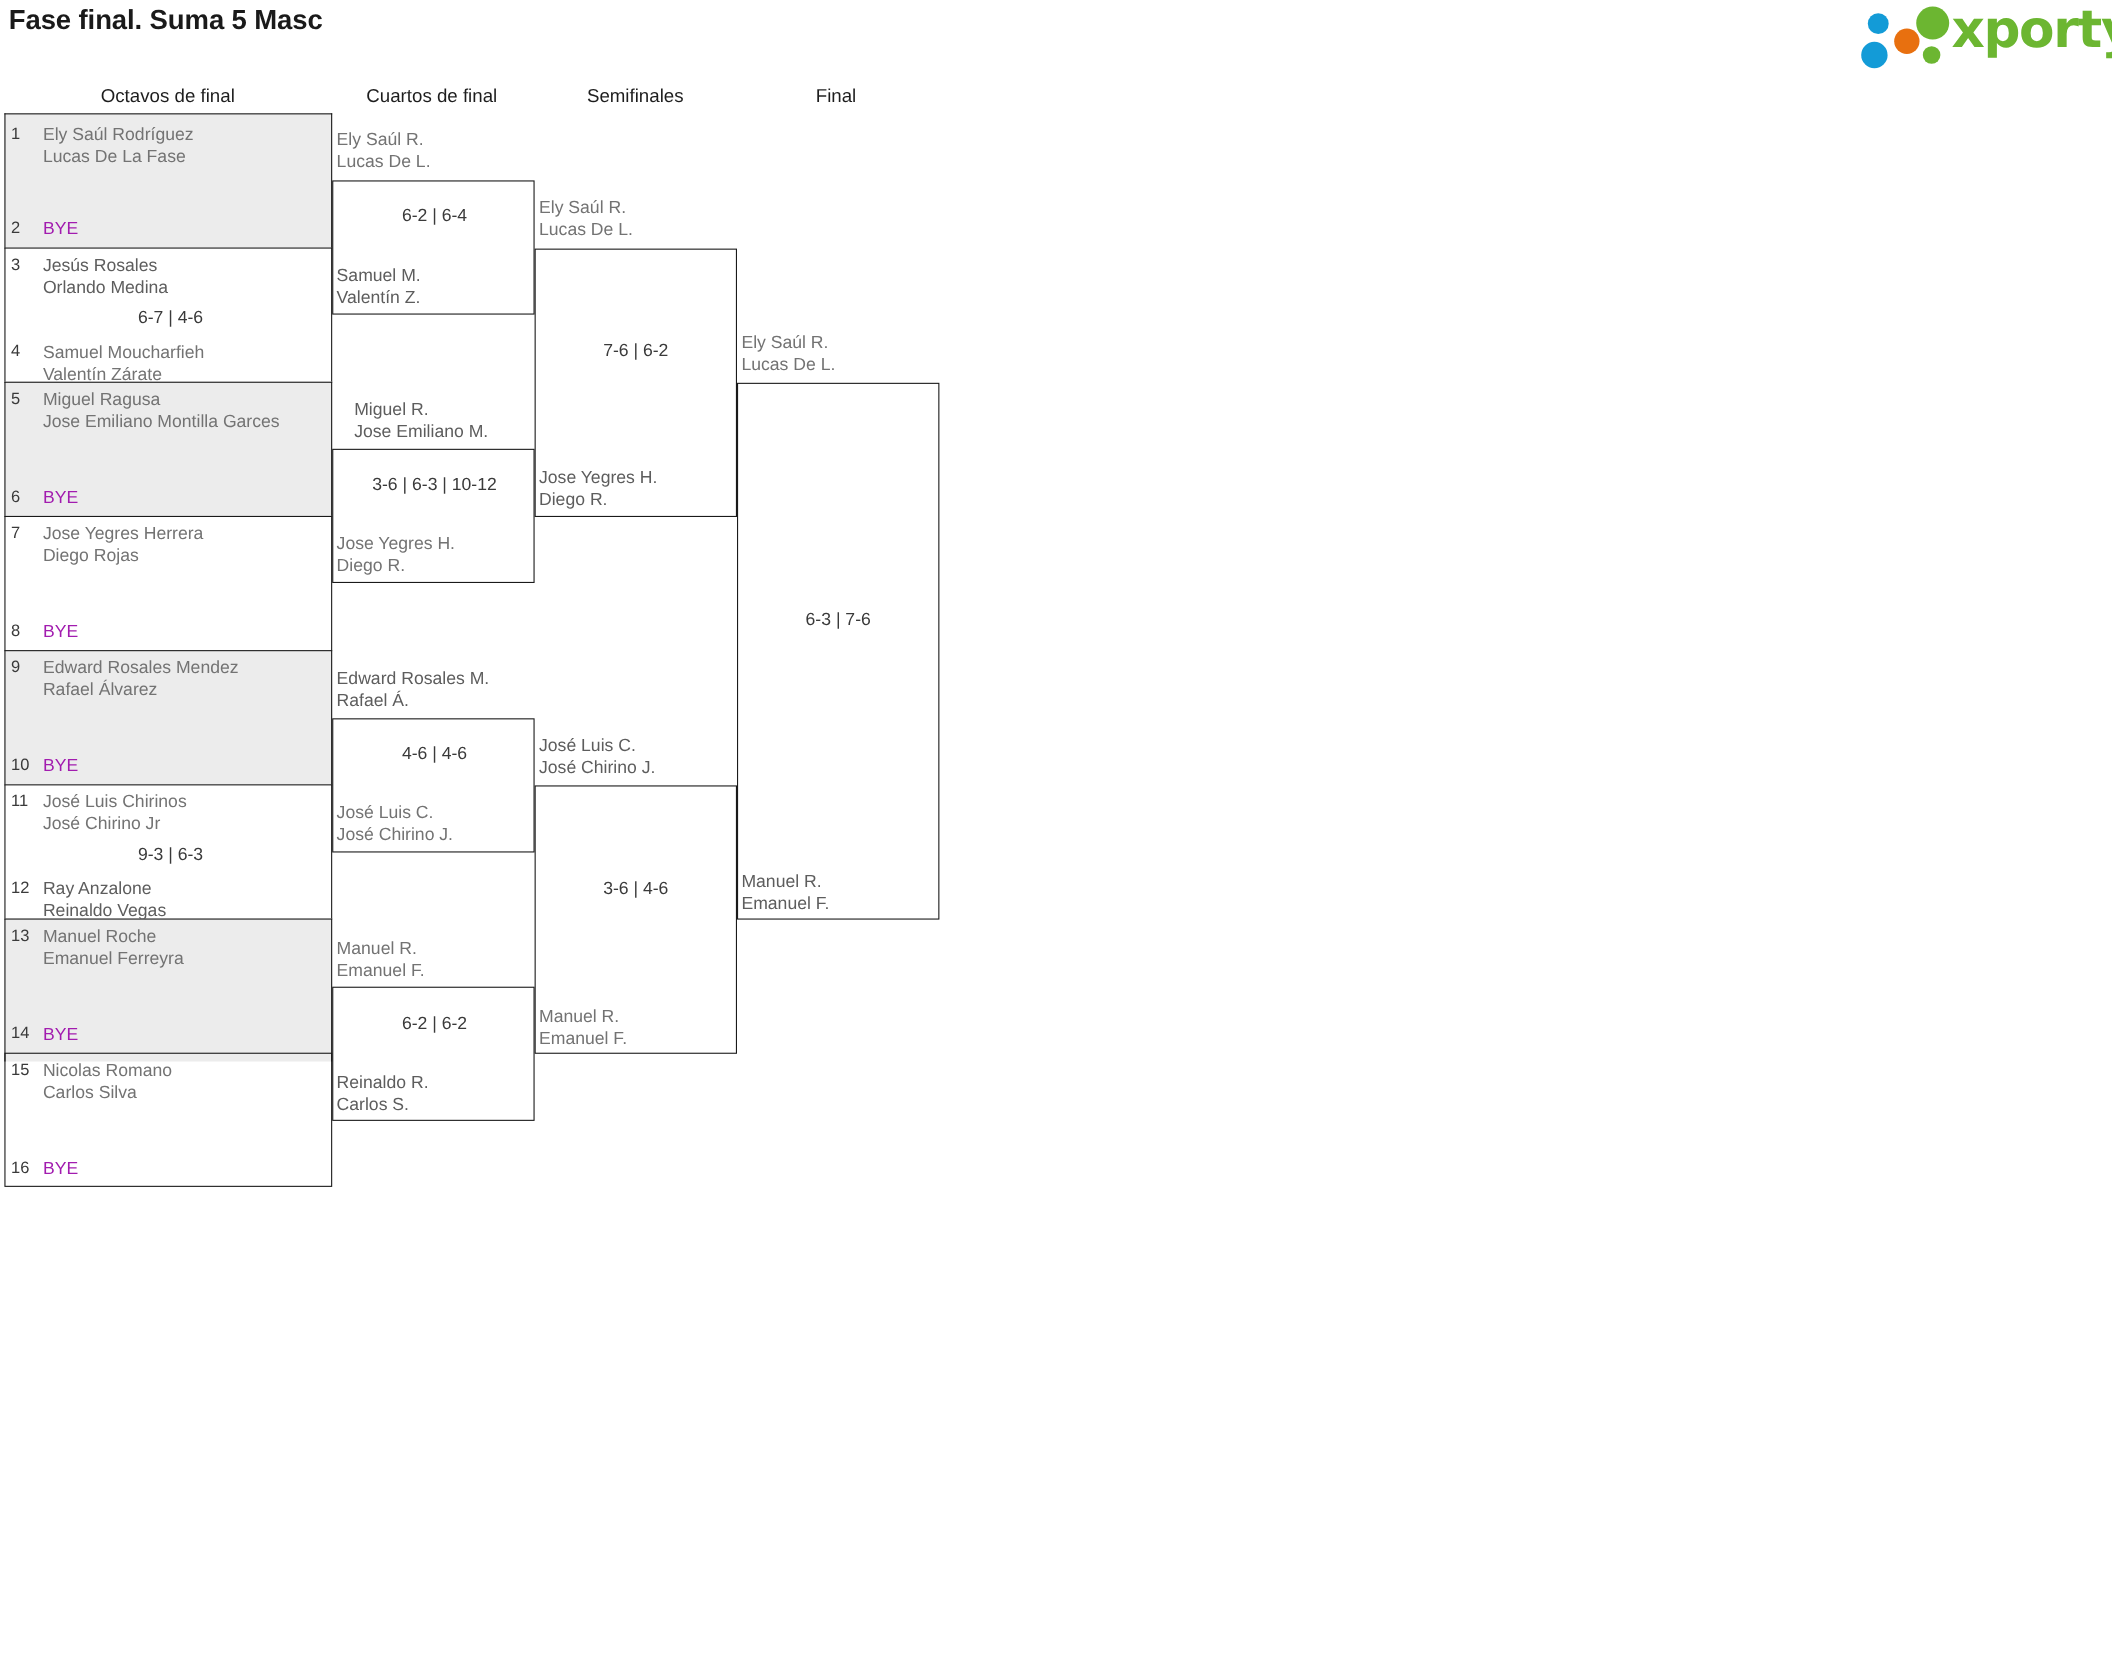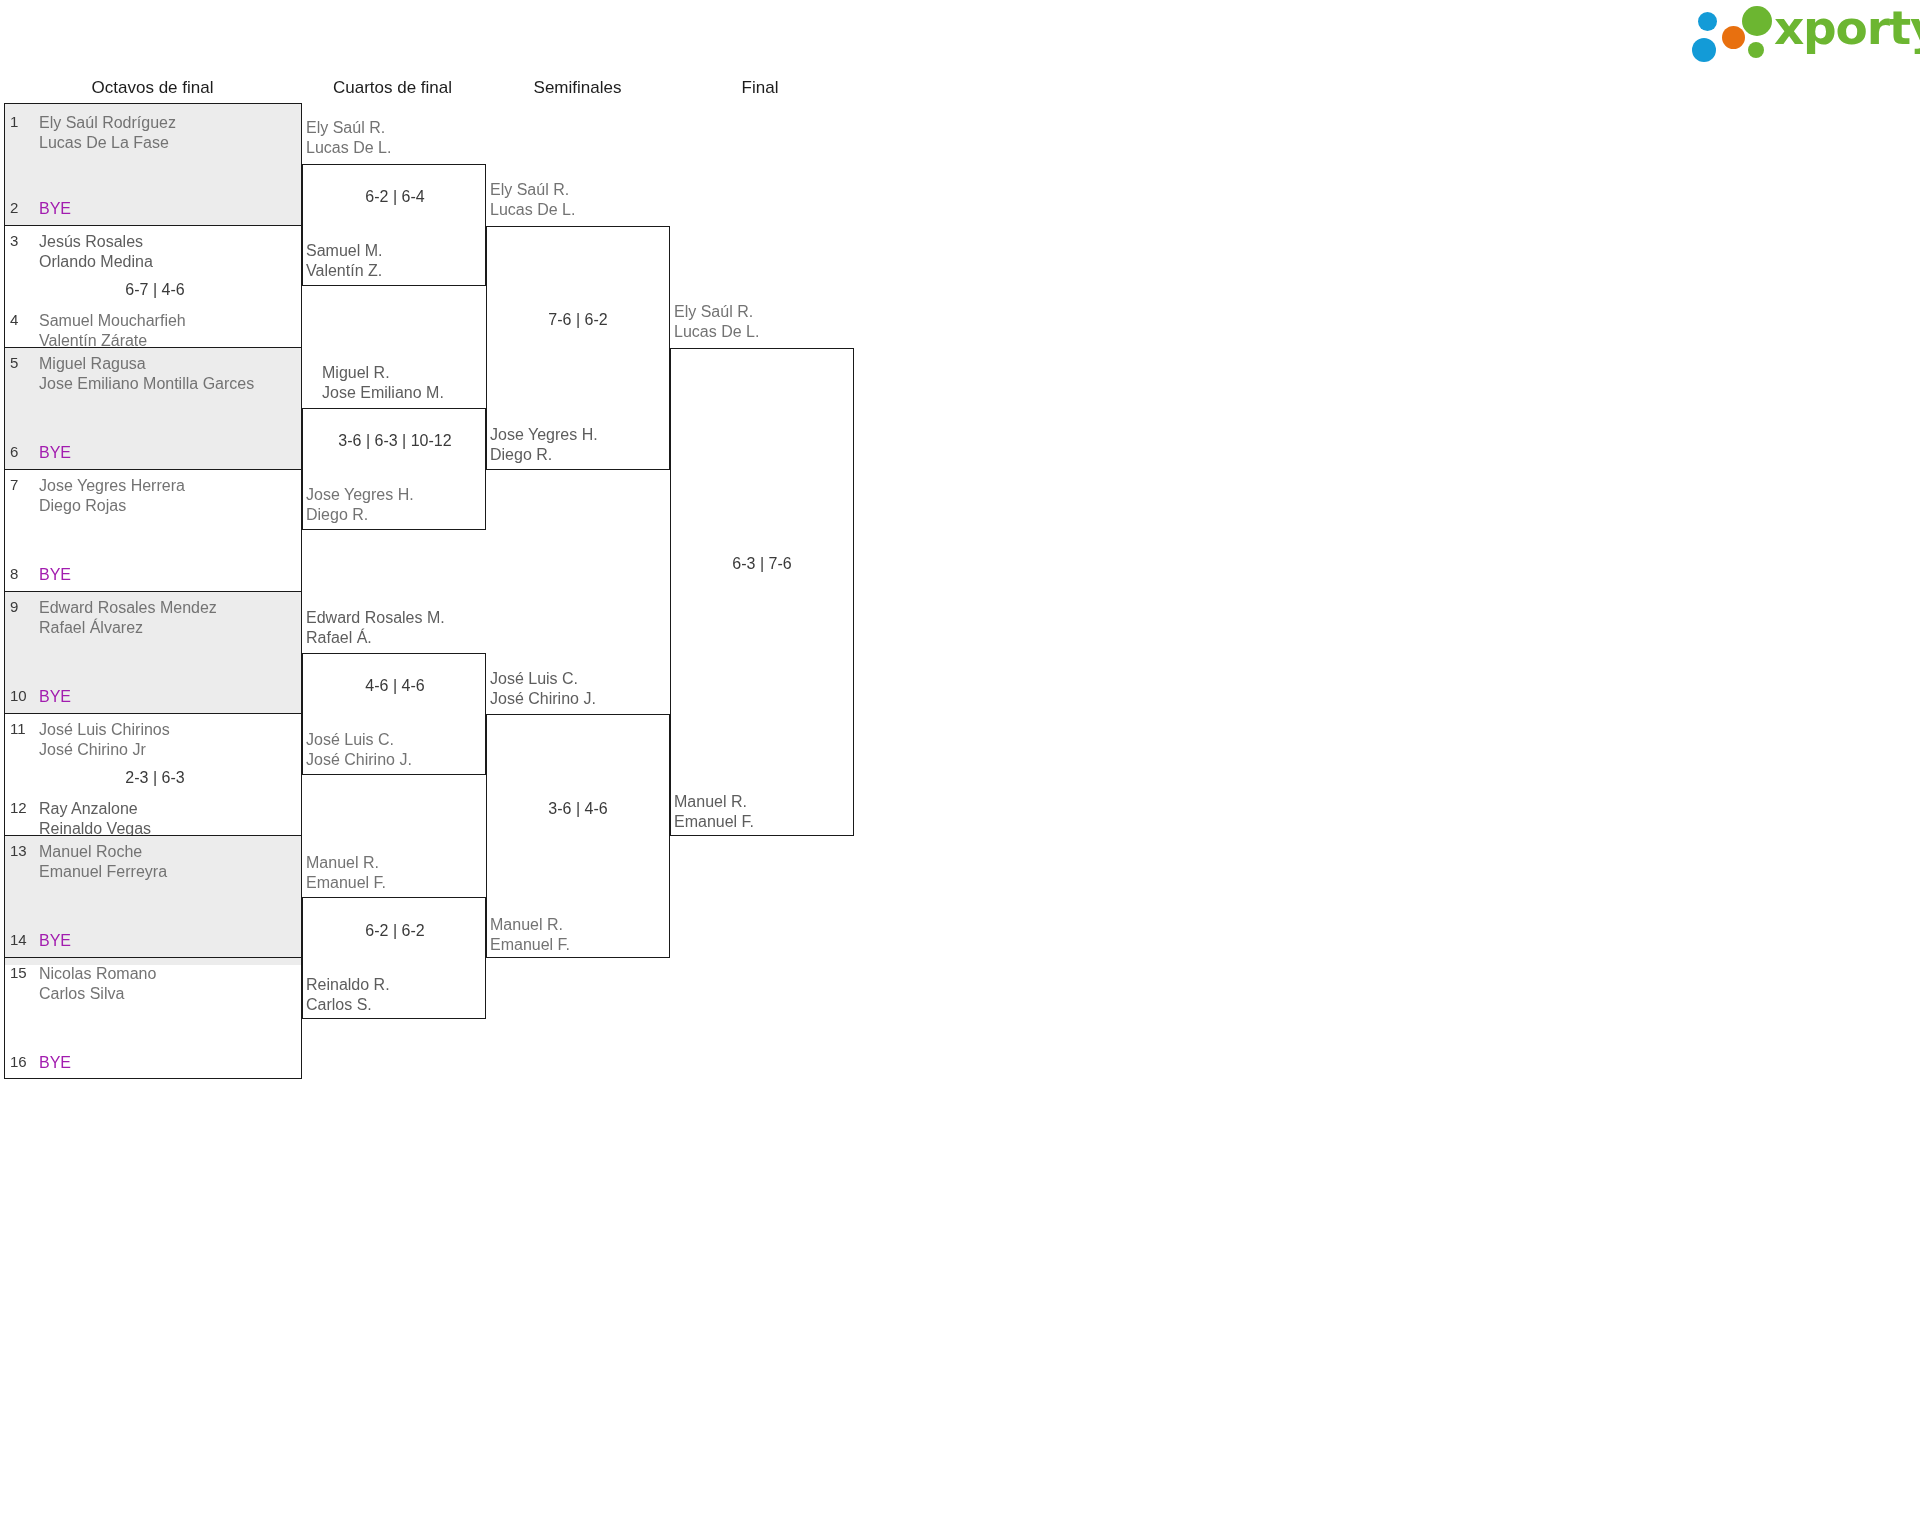--- a/index.html
+++ b/index.html
@@ -106,20 +106,21 @@
     white-space: nowrap;
   }
   .entry .n { display: block; }
 </style>
 </head>
 <body>
 
 <div id="page">
 
   <div class="title-block">
+    <div class="title-line">Fase final. Suma 5 Masc</div>
   </div>
 
   <div class="logo">
     <div class="logo-dots">
       <div class="dot" style="left:8px;  top:6px;  width:19px; height:19px; background:#139bd7;"></div>
       <div class="dot" style="left:32px; top:20px; width:23px; height:23px; background:#e8700f;"></div>
       <div class="dot" style="left:52px; top:0px;  width:30px; height:30px; background:#6cb631;"></div>
       <div class="dot" style="left:2px;  top:32px; width:24px; height:24px; background:#139bd7;"></div>
       <div class="dot" style="left:58px; top:36px; width:16px; height:16px; background:#6cb631;"></div>
     </div>
@@ -214,21 +215,21 @@
   </div>
 
   <div class="r1-block" style="top:713px; height:122px;">
     <div class="slot" style="top:6px;">
       <span class="seed">11</span>
       <span class="names">
         <span class="n win">José Luis Chirinos</span>
         <span class="n win">José Chirino Jr</span>
       </span>
     </div>
-    <div class="score" style="left:60px; top:55px; width:180px;">2-3 | 6-3</div>
+    <div class="score" style="left:60px; top:55px; width:180px;">9-3 | 6-3</div>
     <div class="slot" style="top:85px;">
       <span class="seed">12</span>
       <span class="names">
         <span class="n lose">Ray Anzalone</span>
         <span class="n lose">Reinaldo Vegas</span>
       </span>
     </div>
   </div>
 
   <div class="r1-block shade" style="top:835px; height:130px;">

